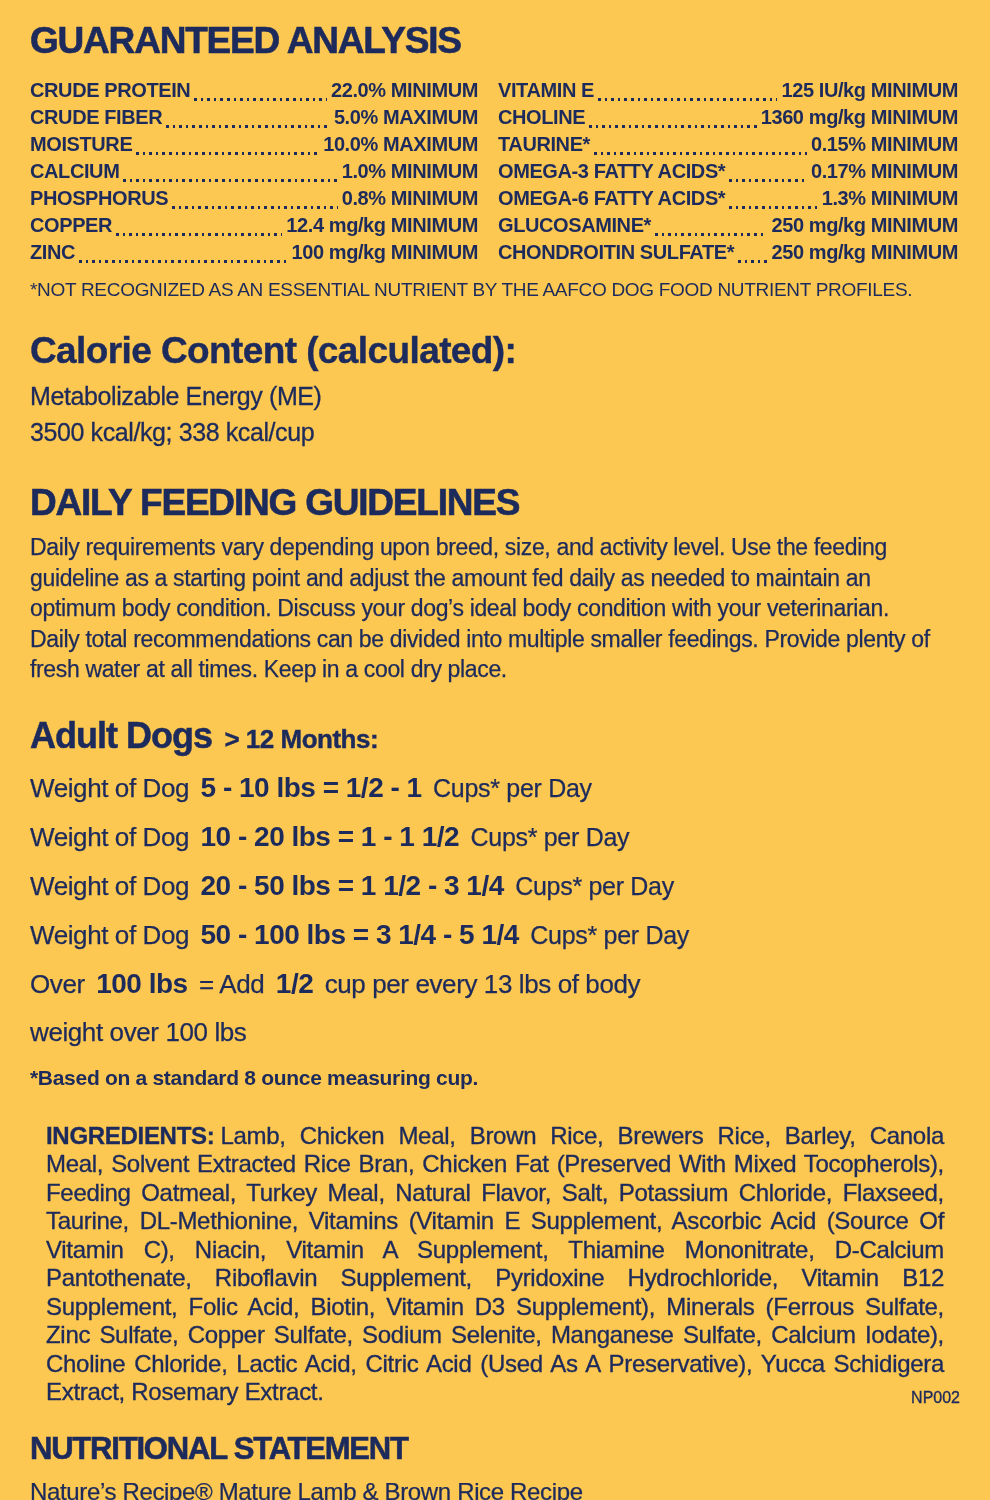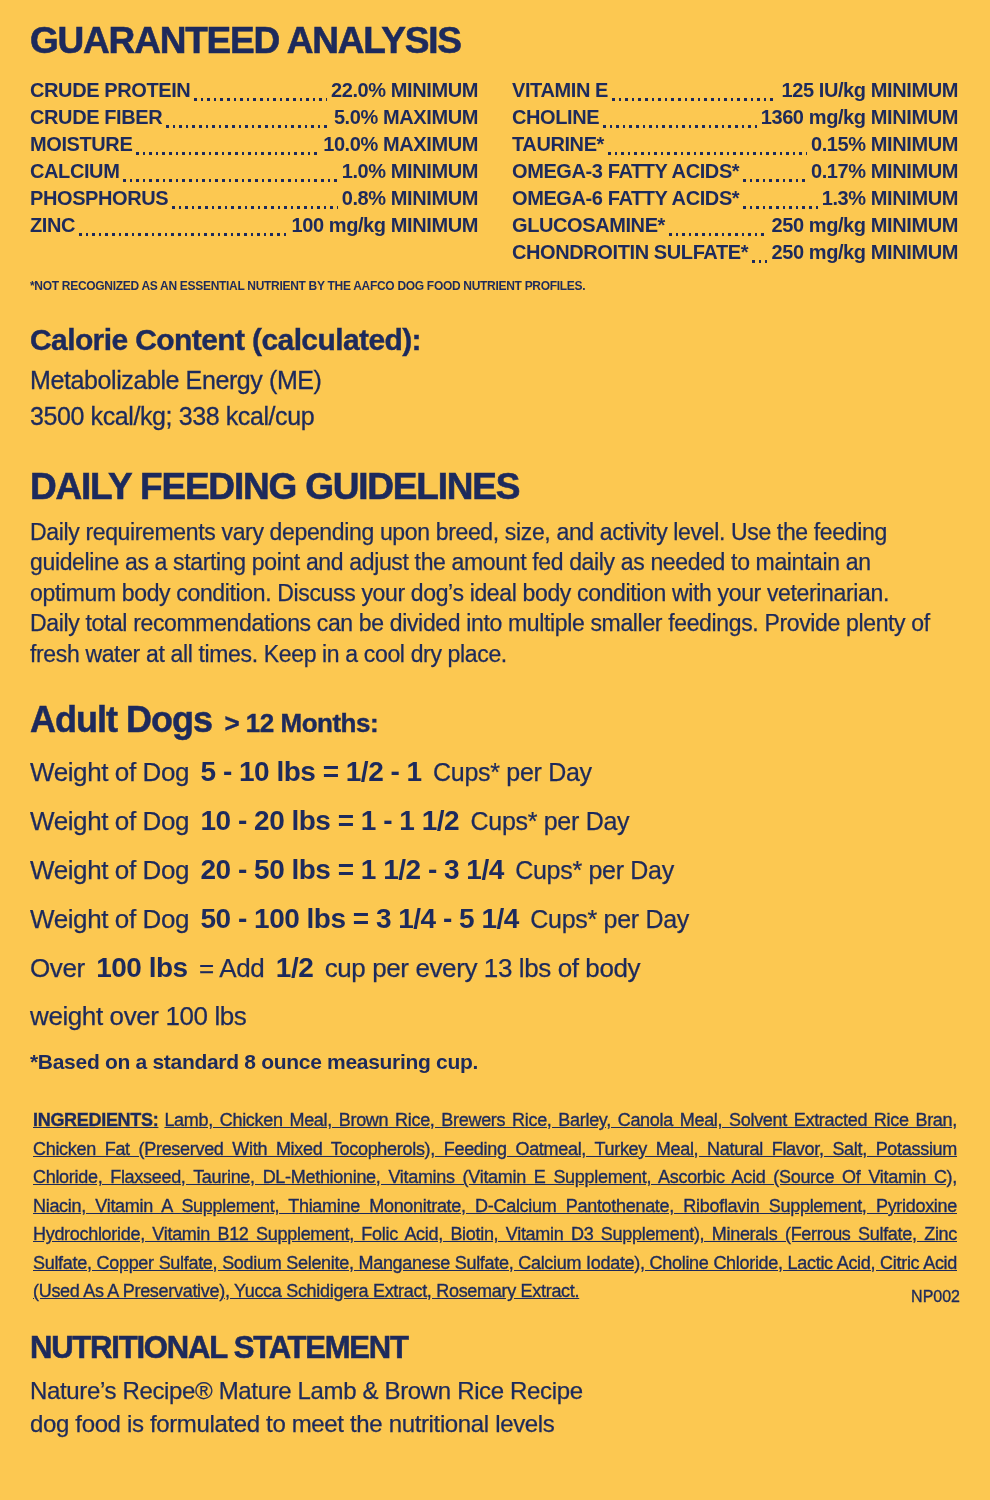--- a/index.html
+++ b/index.html
@@ -12,32 +12,32 @@
   }
   .label{padding:22px 32px 0 30px;position:relative;}
 
   
   .h-big{
     font-size:37px;font-weight:700;letter-spacing:-1.2px;
     -webkit-text-stroke:.6px currentColor;
     margin:0 0 16px 0;line-height:1.05;
   }
   .h-med{
-    font-size:30px;font-weight:700;letter-spacing:-.6px;
+    font-size:37px;font-weight:700;letter-spacing:-.6px;
     -webkit-text-stroke:.4px currentColor;
     margin:0 0 6px 0;line-height:1.1;
   }
 
   
-  .ga-grid{display:grid;grid-template-columns:448px 1fr;column-gap:34px;}
+  .ga-grid{display:grid;grid-template-columns:448px 1fr;column-gap:20px;}
   .ga-row{display:flex;align-items:baseline;font-size:20px;font-weight:700;
           letter-spacing:-.4px;line-height:27px;white-space:nowrap;}
   .dots{flex:1 1 auto;height:3px;margin:0 4px 3px 4px;align-self:flex-end;
         background:repeating-linear-gradient(90deg,currentColor 0 2.6px,transparent 2.6px 6.6px);}
-  .ga-foot{font-size:12px;font-weight:700;letter-spacing:-.3px;margin:13px 0 0 0;}
+  .ga-foot{font-size:19px;font-weight:400;letter-spacing:-.3px;margin:13px 0 0 0;}
 
   
   .cal{margin-top:30px;}
   .cal-line{font-size:25px;line-height:36px;letter-spacing:-.4px;
             -webkit-text-stroke:.3px currentColor;}
 
   
   .dfg{margin-top:34px;}
   .dfg .h-big{margin-bottom:10px;}
   .dfg-para{font-size:23px;line-height:30.5px;letter-spacing:-.35px;width:900px;
@@ -52,22 +52,22 @@
              -webkit-text-stroke:.4px currentColor;}
   .feed-row{line-height:45px;white-space:nowrap;}
   .fr-pre{font-size:26px;letter-spacing:-.4px;-webkit-text-stroke:.25px currentColor;margin-right:7px;}
   .fr-bold{font-size:28px;font-weight:700;letter-spacing:-.5px;margin-right:7px;}
   .fr-suf{font-size:25px;letter-spacing:-.3px;-webkit-text-stroke:.25px currentColor;}
   .line2{font-size:26px;letter-spacing:-.4px;-webkit-text-stroke:.25px currentColor;line-height:44px;}
   .cup-foot{font-size:21px;font-weight:700;letter-spacing:-.3px;margin-top:12px;}
 
   
   .ing{margin-top:32px;position:relative;width:930px;}
-  .ing p{margin:3px;font-size:18px;line-height:28.5px;letter-spacing:-.3px;
-         text-align:justify;text-decoration:underline;-webkit-text-stroke:.35px currentColor;}
+  .ing p{margin:16px;font-size:24px;line-height:28.5px;letter-spacing:-.3px;
+         text-align:justify;-webkit-text-stroke:.35px currentColor;}
   .ing-label{font-weight:700;margin-right:6px;}
   .np-code{position:absolute;right:0;bottom:0;-webkit-text-stroke:.35px currentColor;}
 
   
   .ns{margin-top:26px;}
   .ns .h-big{font-size:31px;margin-bottom:10px;}
   .ns-line{font-size:24px;line-height:33px;letter-spacing:-.35px;
            -webkit-text-stroke:.25px currentColor;}
 </style>
 </head>
@@ -98,20 +98,25 @@
         <span>CALCIUM</span>
         <span class="dots"></span>
         <span>1.0% MINIMUM</span>
       </div>
       <div class="ga-row">
         <span>PHOSPHORUS</span>
         <span class="dots"></span>
         <span>0.8% MINIMUM</span>
       </div>
       <div class="ga-row">
+        <span>COPPER</span>
+        <span class="dots"></span>
+        <span>12.4 mg/kg MINIMUM</span>
+      </div>
+      <div class="ga-row">
         <span>ZINC</span>
         <span class="dots"></span>
         <span>100 mg/kg MINIMUM</span>
       </div>
     </div>
     <div class="ga-col">
       <div class="ga-row">
         <span>VITAMIN E</span>
         <span class="dots"></span>
         <span>125 IU/kg MINIMUM</span>

